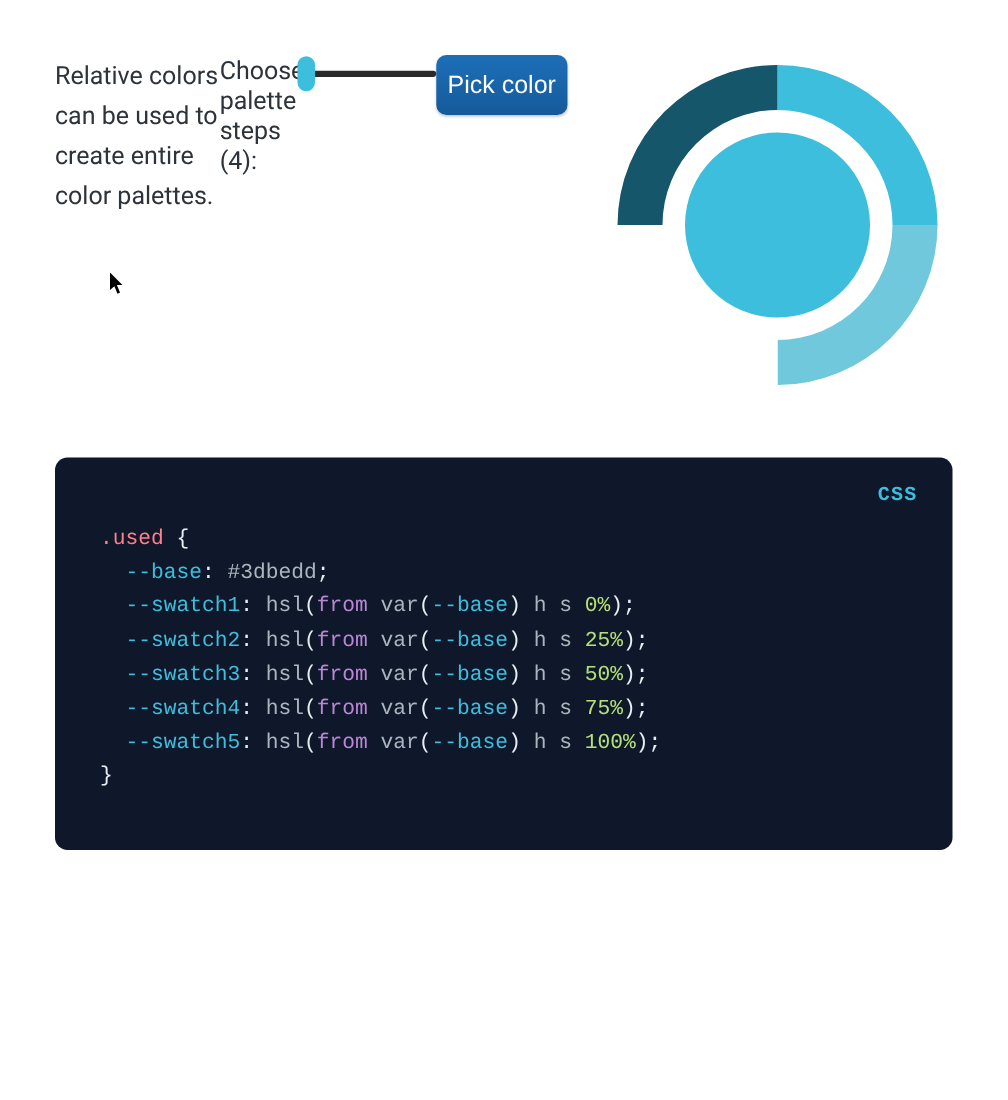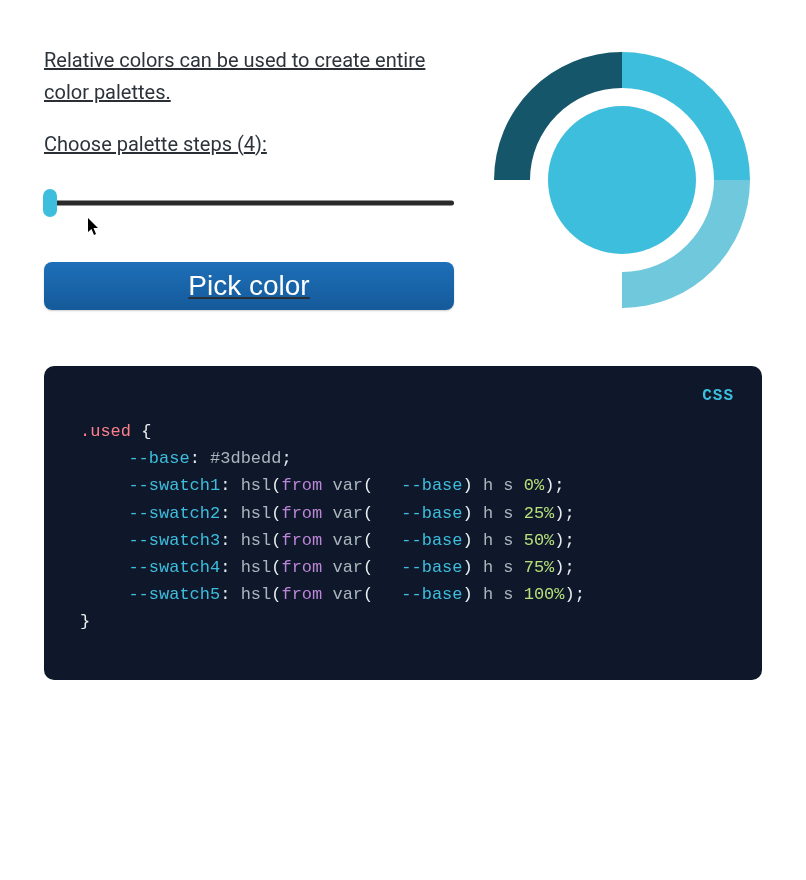--- a/index.html
+++ b/index.html
@@ -1,32 +1,32 @@
 <!DOCTYPE html>
 <html><head>
 <meta charset="utf-8">
 <style>
   * { box-sizing: border-box; margin: 0; padding: 0; }
   html, body { width: 806px; height: 880px; background: #ffffff; font-family: -apple-system, BlinkMacSystemFont, "Segoe UI", Roboto, sans-serif; color: #2a2f36; }
   .page { padding: 44px 44px 0 44px; }
   .top-row { display: flex; gap: 28px; align-items: flex-start; }
-  .left-col { flex: 0 0 410px; display: flex; flex-direction: column; text-decoration: underline; }
+  .left-col { flex: 0 0 410px; display: flex; flex-direction: row; }
   .intro { font-size: 20px; line-height: 1.6; color: #2d333b; margin-bottom: 24px; }
   .steps-label { font-size: 20px; color: #2d333b; margin-bottom: 32px; }
   .slider-wrap { position: relative; width: 100%; height: 30px; margin-bottom: 44px; }
   .slider-track { position: absolute; left: 0; right: 0; top: 50%; height: 5px; background: #2a2a2a; border-radius: 3px; transform: translateY(-50%); }
   .slider-thumb { position: absolute; top: 50%; transform: translate(-50%, -50%); width: 14px; height: 28px; background: #3dbedd; border-radius: 7px; }
-  .pick-btn { width: 100%; height: 48px; border: none; border-radius: 8px; background: linear-gradient(180deg, #1d6fb8 0%, #155a9a 100%); color: #ffffff; font-size: 28px; font-weight: 500; cursor: pointer; box-shadow: 0 1px 2px rgba(0,0,0,0.2); }
+  .pick-btn { width: 100%; height: 48px; border: none; border-radius: 8px; background: linear-gradient(180deg, #1d6fb8 0%, #155a9a 100%); color: #ffffff; font-size: 20px; font-weight: 500; cursor: pointer; box-shadow: 0 1px 2px rgba(0,0,0,0.2); }
   .wheel-wrap { flex: 1; display: flex; justify-content: center; align-items: flex-start; padding-top: 6px; }
   .code-block { margin-top: 56px; background: #0f172a; border-radius: 10px; padding: 24px 36px 44px 36px; position: relative; font-family: "SFMono-Regular", Consolas, "Liberation Mono", Menlo, monospace; font-size: 17px; line-height: 1.6; color: #d9e0e6; }
   .code-lang { position: absolute; top: 18px; right: 28px; color: #3dbedd; font-weight: 700; letter-spacing: 1px; font-size: 16px; }
   .code-content { margin-top: 28px; white-space: pre; }
   .tok-sel { color: #ff7f8a; }
   .tok-punc { color: #e8edf0; }
-  .tok-prop { color: #3dbedd; margin-left: 28px; }
+  .tok-prop { color: #3dbedd; }
   .tok-func { color: #aab5bc; }
   .tok-kw { color: #bb86d6; }
   .tok-num { color: #b6e07a; }
   .cursor { position: absolute; width: 14px; height: 18px; pointer-events: none; }
 </style>
 </head>
 <body>
 
 <div class="page">
   <div class="top-row">

